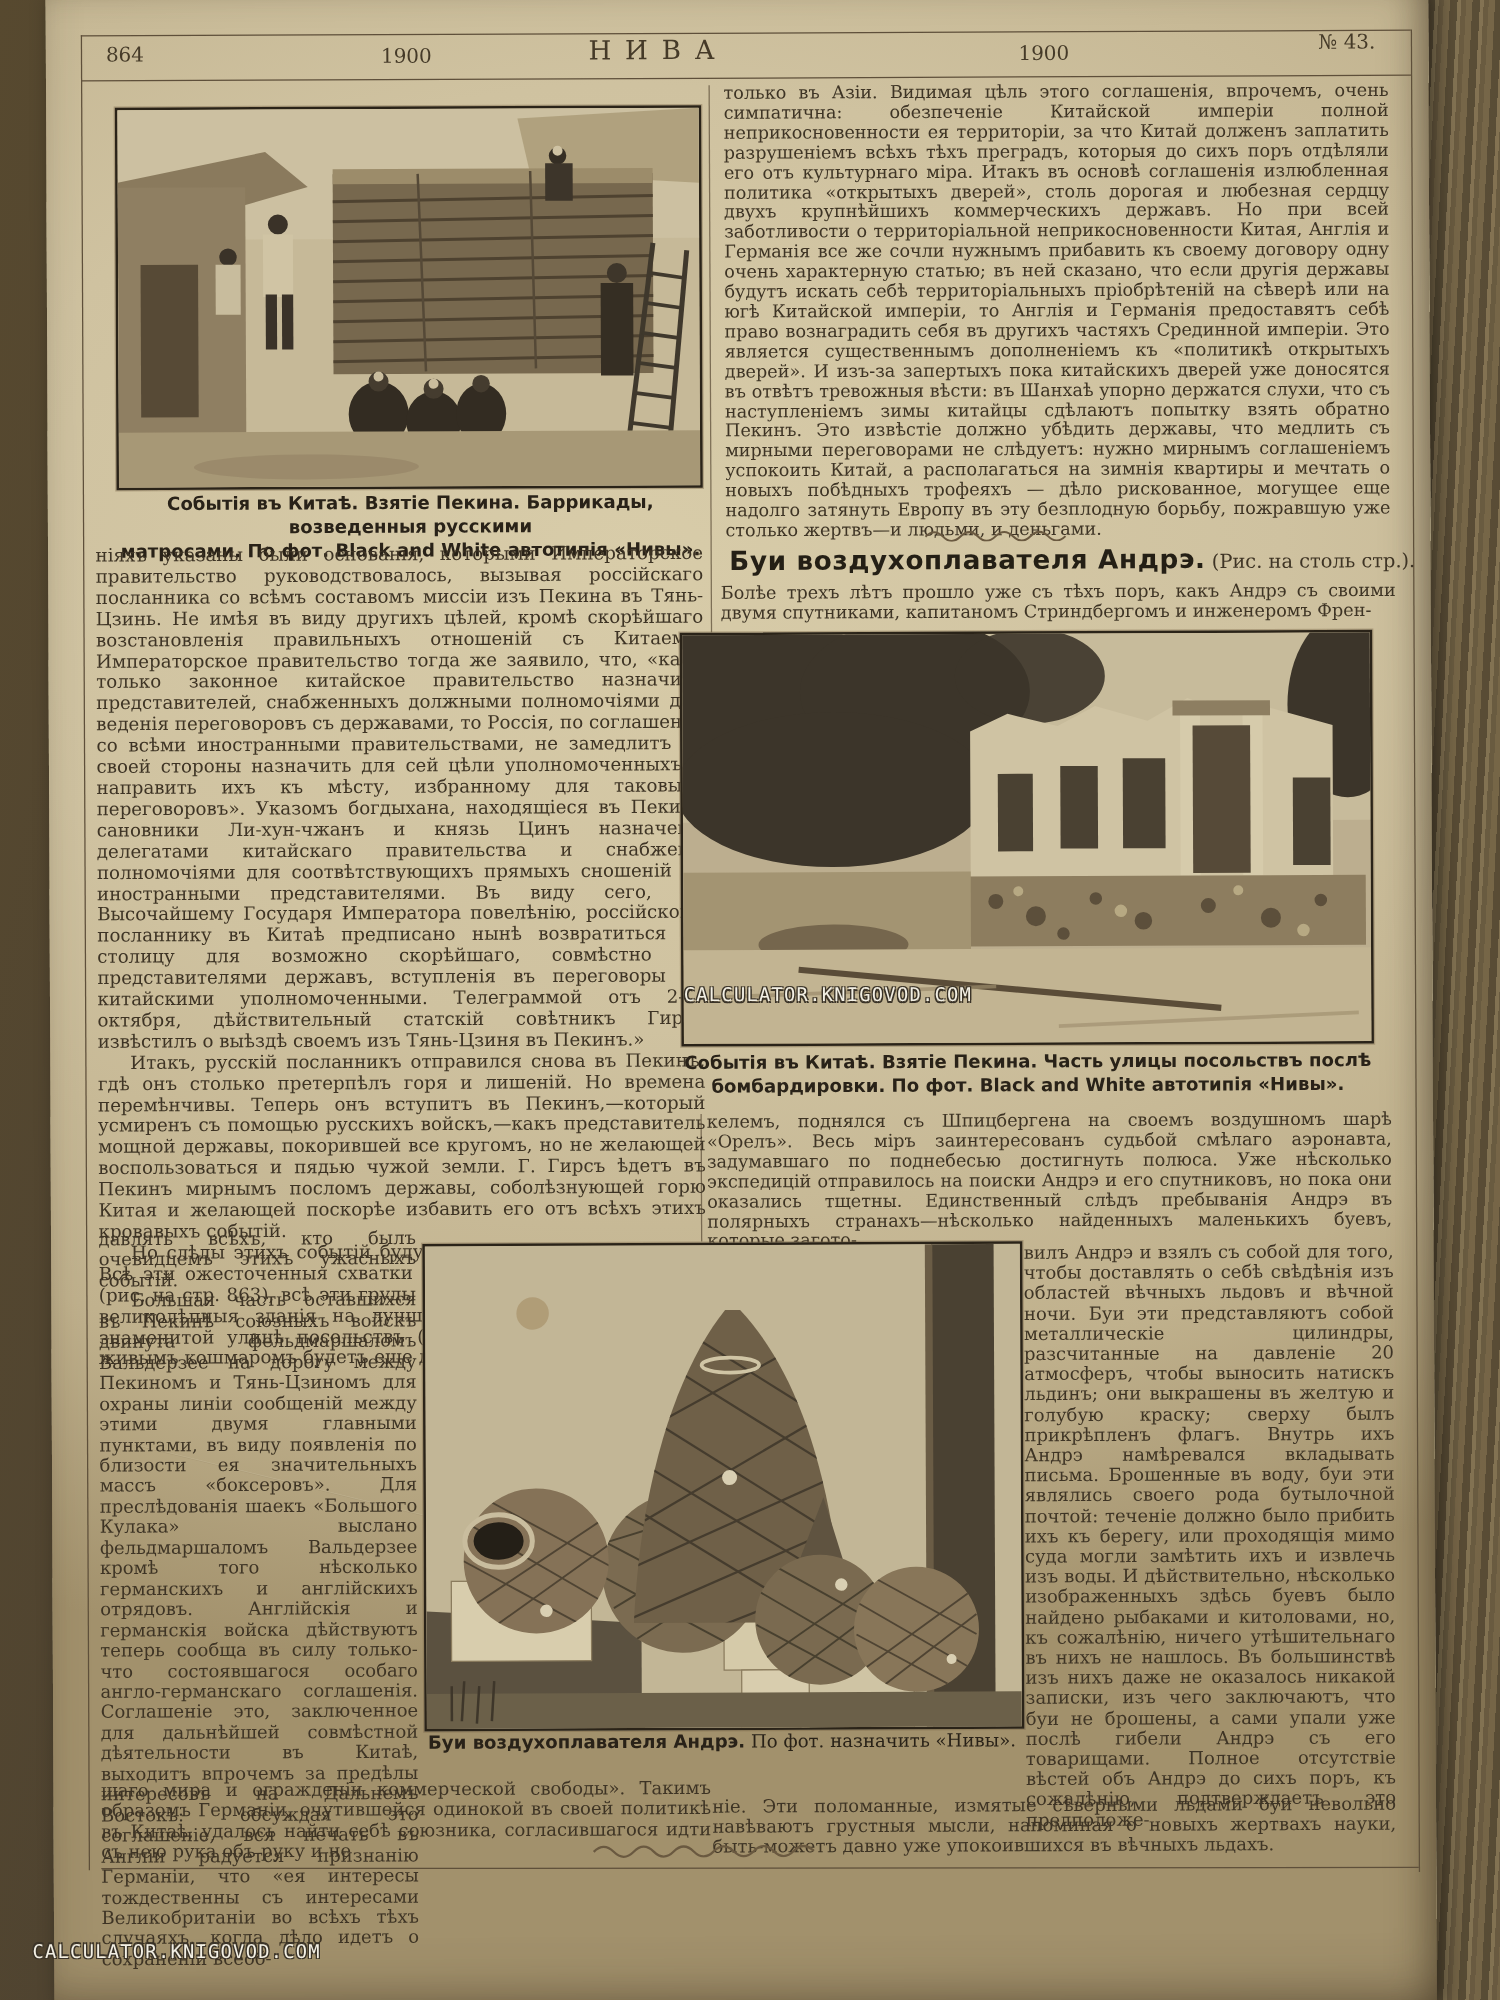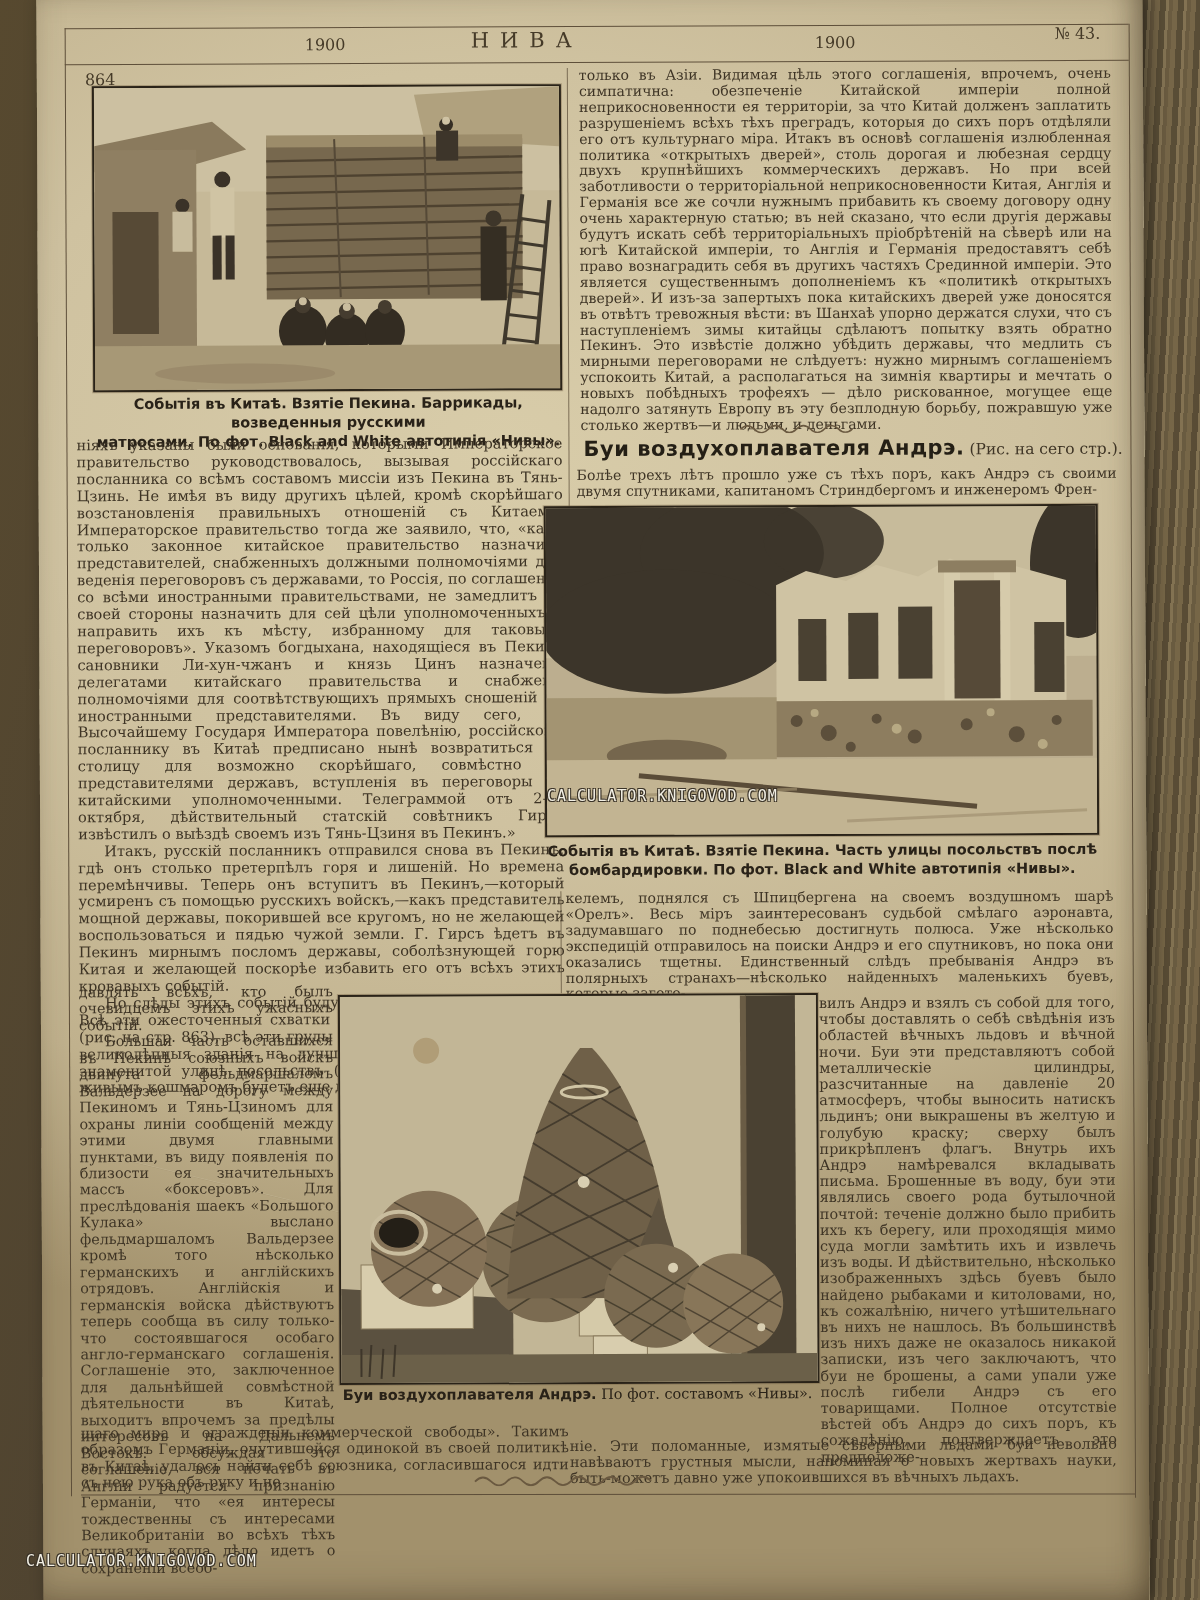--- a/index.html
+++ b/index.html
@@ -71,21 +71,21 @@
   <div class="crease" style="left:120px;top:240px;width:300px;transform:rotate(-8deg);"></div>
 
   <div class="hline" style="left:28px;top:32px;width:1064px;"></div>
   <div class="hline" style="left:28px;top:68px;width:1064px;"></div>
   <div class="vline" style="left:28px;top:32px;height:1468px;"></div>
   <div class="vline" style="left:1092px;top:32px;height:1474px;"></div>
   <div class="vline soft" style="left:530px;top:74px;height:438px;"></div>
   <div class="vline soft" style="left:520px;top:897px;height:102px;"></div>
   <div class="hline" style="left:38px;top:1500px;width:1054px;transform:rotate(0.2deg);"></div>
 
-  <div class="hdr hdr-num" style="left:48px;top:38px;margin-top:36px;">864</div>
+  <div class="hdr hdr-num" style="left:48px;top:38px;">864</div>
   <div class="hdr hdr-num" style="left:268px;top:40px;">1900</div>
   <div class="hdr hdr-title" style="left:434px;top:34px;">НИВА</div>
   <div class="hdr hdr-num" style="left:778px;top:40px;">1900</div>
   <div class="hdr hdr-num" style="left:1018px;top:32px;">№ 43.</div>
 
   <div class="photo" style="left:55px;top:90px;width:465px;height:302px;">
     <svg width="465" height="302" viewBox="0 0 465 302">
       <rect width="465" height="302" fill="#c6b998"></rect>
       <rect y="0" width="465" height="104" fill="#ccc0a1"></rect>
       <polygon points="0,58 118,34 152,62 96,78 0,84" fill="#8a7a5d"></polygon>
@@ -165,21 +165,21 @@
 
   <div class="txt t-d" style="left:542px;top:74px;width:532px;">
       <p class="noindent">только въ Азіи. Видимая цѣль этого соглашенія, впрочемъ, очень симпатична: обезпеченіе Китайской имперіи полной неприкосновенности ея территоріи, за что Китай долженъ заплатить разрушеніемъ всѣхъ тѣхъ преградъ, которыя до сихъ поръ отдѣляли его отъ культурнаго міра. Итакъ въ основѣ соглашенія излюбленная политика «открытыхъ дверей», столь дорогая и любезная сердцу двухъ крупнѣйшихъ коммерческихъ державъ. Но при всей заботливости о территоріальной неприкосновенности Китая, Англія и Германія все же сочли нужнымъ прибавить къ своему договору одну очень характерную статью; въ ней сказано, что если другія державы будутъ искать себѣ территоріальныхъ пріобрѣтеній на сѣверѣ или на югѣ Китайской имперіи, то Англія и Германія предоставятъ себѣ право вознаградить себя въ другихъ частяхъ Срединной имперіи. Это является существеннымъ дополненіемъ къ «политикѣ открытыхъ дверей». И изъ-за запертыхъ пока китайскихъ дверей уже доносятся въ отвѣтъ тревожныя вѣсти: въ Шанхаѣ упорно держатся слухи, что съ наступленіемъ зимы китайцы сдѣлаютъ попытку взять обратно Пекинъ. Это извѣстіе должно убѣдить державы, что медлить съ мирными переговорами не слѣдуетъ: нужно мирнымъ соглашеніемъ успокоить Китай, а располагаться на зимнія квартиры и мечтать о новыхъ побѣдныхъ трофеяхъ — дѣло рискованное, могущее еще надолго затянуть Европу въ эту безплодную борьбу, пожравшую уже столько жертвъ—и людьми, и деньгами.</p>
     </div>
 
   <svg class="squiggle" style="left:700px;top:430px;" width="120" height="10" viewBox="0 0 120 10">
     <path d="M2 6 q7 -7 14 0 t14 0 t14 0 t14 0 t14 0 t14 0 t14 0 t14 0" fill="none" stroke="#6a5940" stroke-width="1.6"></path>
   </svg>
 
   <div class="heading" style="left:545px;top:443px;">
-    <span class="main">Буи воздухоплавателя Андрэ.</span><span class="note"> (Рис. на сего стр.).</span>
+    <span class="main">Буи воздухоплавателя Андрэ.</span><span class="note"> (Рис. на столь стр.).</span>
   </div>
   <div class="txt t-d" style="left:538px;top:474px;width:540px;">
       <p class="noindent">Болѣе трехъ лѣтъ прошло уже съ тѣхъ поръ, какъ Андрэ съ своими двумя спутниками, капитаномъ Стриндбергомъ и инженеромъ Френ-</p>
     </div>
 
   <div class="photo" style="left:505px;top:512px;width:550px;height:327px;">
     <svg width="550" height="327" viewBox="0 0 550 327">
       <rect width="550" height="327" fill="#bcae8f"></rect>
       <rect y="0" width="550" height="150" fill="#c7bb9b"></rect>
       <g fill="#3c352a">
@@ -326,21 +326,21 @@
       <rect x="0" y="358" width="476" height="28" fill="#6b6049"></rect>
       <g stroke="#3e362a" stroke-width="2">
           <line x1="20" y1="352" x2="20" y2="380"></line>
           <line x1="30" y1="348" x2="28" y2="380"></line>
           <line x1="42" y1="352" x2="40" y2="382"></line>
           <line x1="54" y1="348" x2="52" y2="380"></line>
         </g>
     </svg>
   </div>
   <div class="caption" style="left:297px;top:1391px;width:476px;">
-    <p><span>Буи воздухоплавателя Андрэ.</span><span class="note" style="font-weight:normal;font-family:'DejaVu Serif',serif;"> По фот. составомъ «Нивы».</span></p>
+    <p><span>Буи воздухоплавателя Андрэ.</span><span class="note" style="font-weight:normal;font-family:'DejaVu Serif',serif;"> По фот. назначить «Нивы».</span></p>
   </div>
 
   <div class="txt t-c" style="left:778px;top:1002px;width:296px;">
       <p class="noindent">вилъ Андрэ и взялъ съ собой для того, чтобы доставлять о себѣ свѣдѣнія изъ областей вѣчныхъ льдовъ и вѣчной ночи. Буи эти представляютъ собой металлическіе цилиндры, разсчитанные на давленіе 20 атмосферъ, чтобы выносить натискъ льдинъ; они выкрашены въ желтую и голубую краску; сверху былъ прикрѣпленъ флагъ. Внутрь ихъ Андрэ намѣревался вкладывать письма. Брошенные въ воду, буи эти являлись своего рода бутылочной почтой: теченіе должно было прибить ихъ къ берегу, или проходящія мимо суда могли замѣтить ихъ и извлечь изъ воды. И дѣйствительно, нѣсколько изображенныхъ здѣсь буевъ было найдено рыбаками и китоловами, но, къ сожалѣнію, ничего утѣшительнаго въ нихъ не нашлось. Въ большинствѣ изъ нихъ даже не оказалось никакой записки, изъ чего заключаютъ, что буи не брошены, а сами упали уже послѣ гибели Андрэ съ его товарищами. Полное отсутствіе вѣстей объ Андрэ до сихъ поръ, къ сожалѣнію, подтверждаетъ это предположе-</p>
     </div>
 
   <div class="txt t-c" style="left:527px;top:1444px;width:547px;">
       <p class="noindent">ніе. Эти поломанные, измятые сѣверными льдами буи невольно навѣваютъ грустныя мысли, напоминая о новыхъ жертвахъ науки, быть-можетъ давно уже упокоившихся въ вѣчныхъ льдахъ.</p>
     </div>
 

